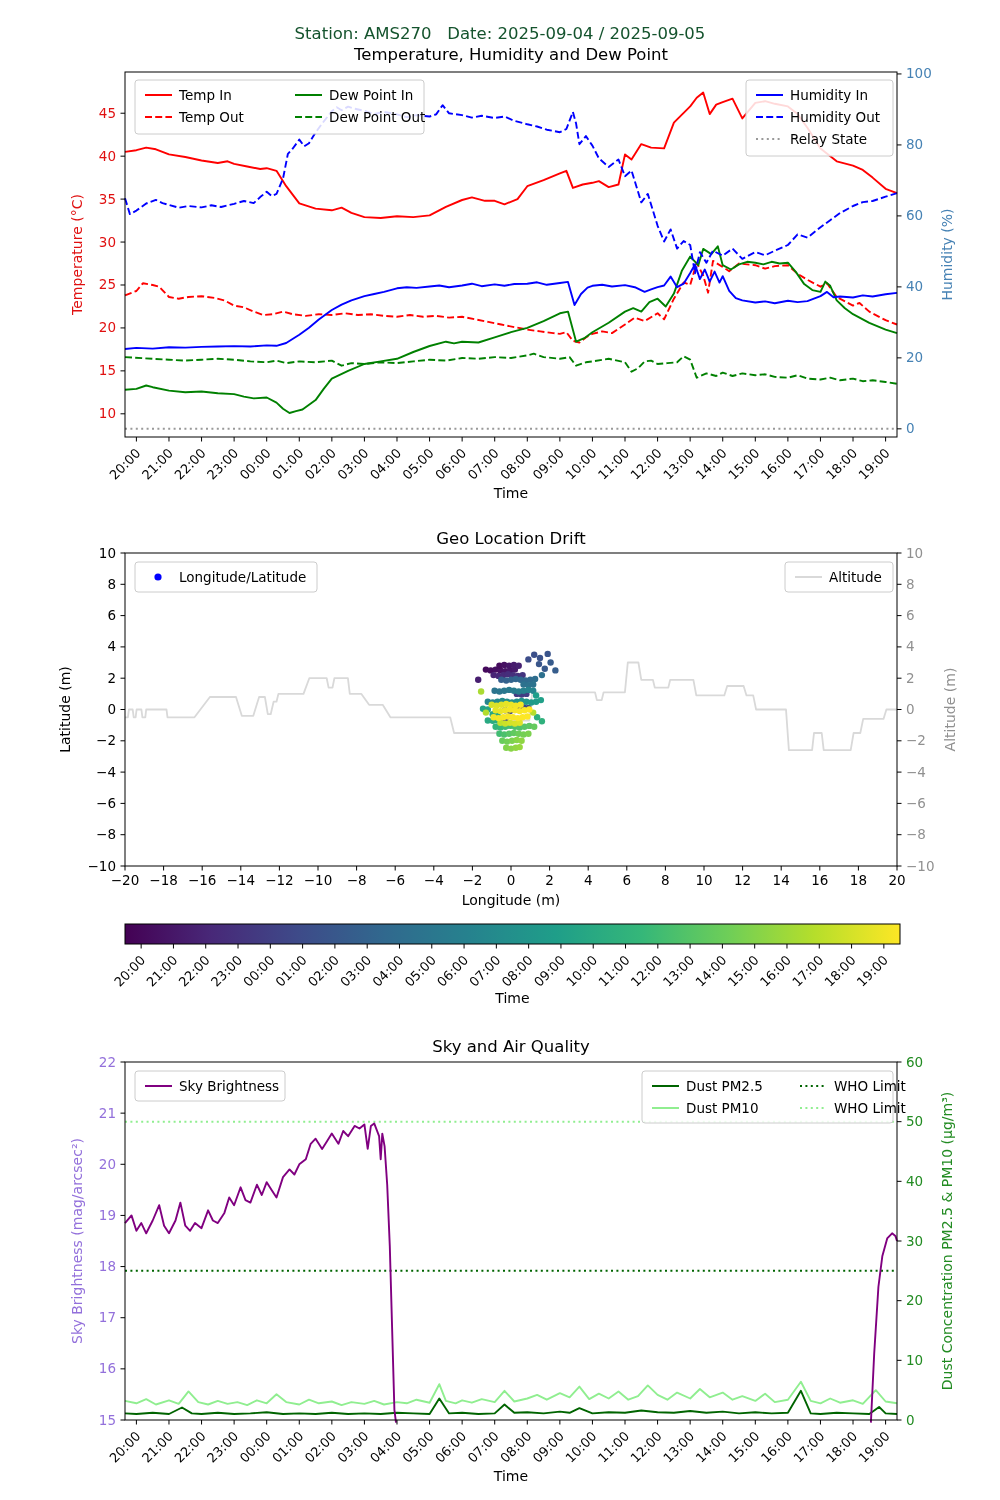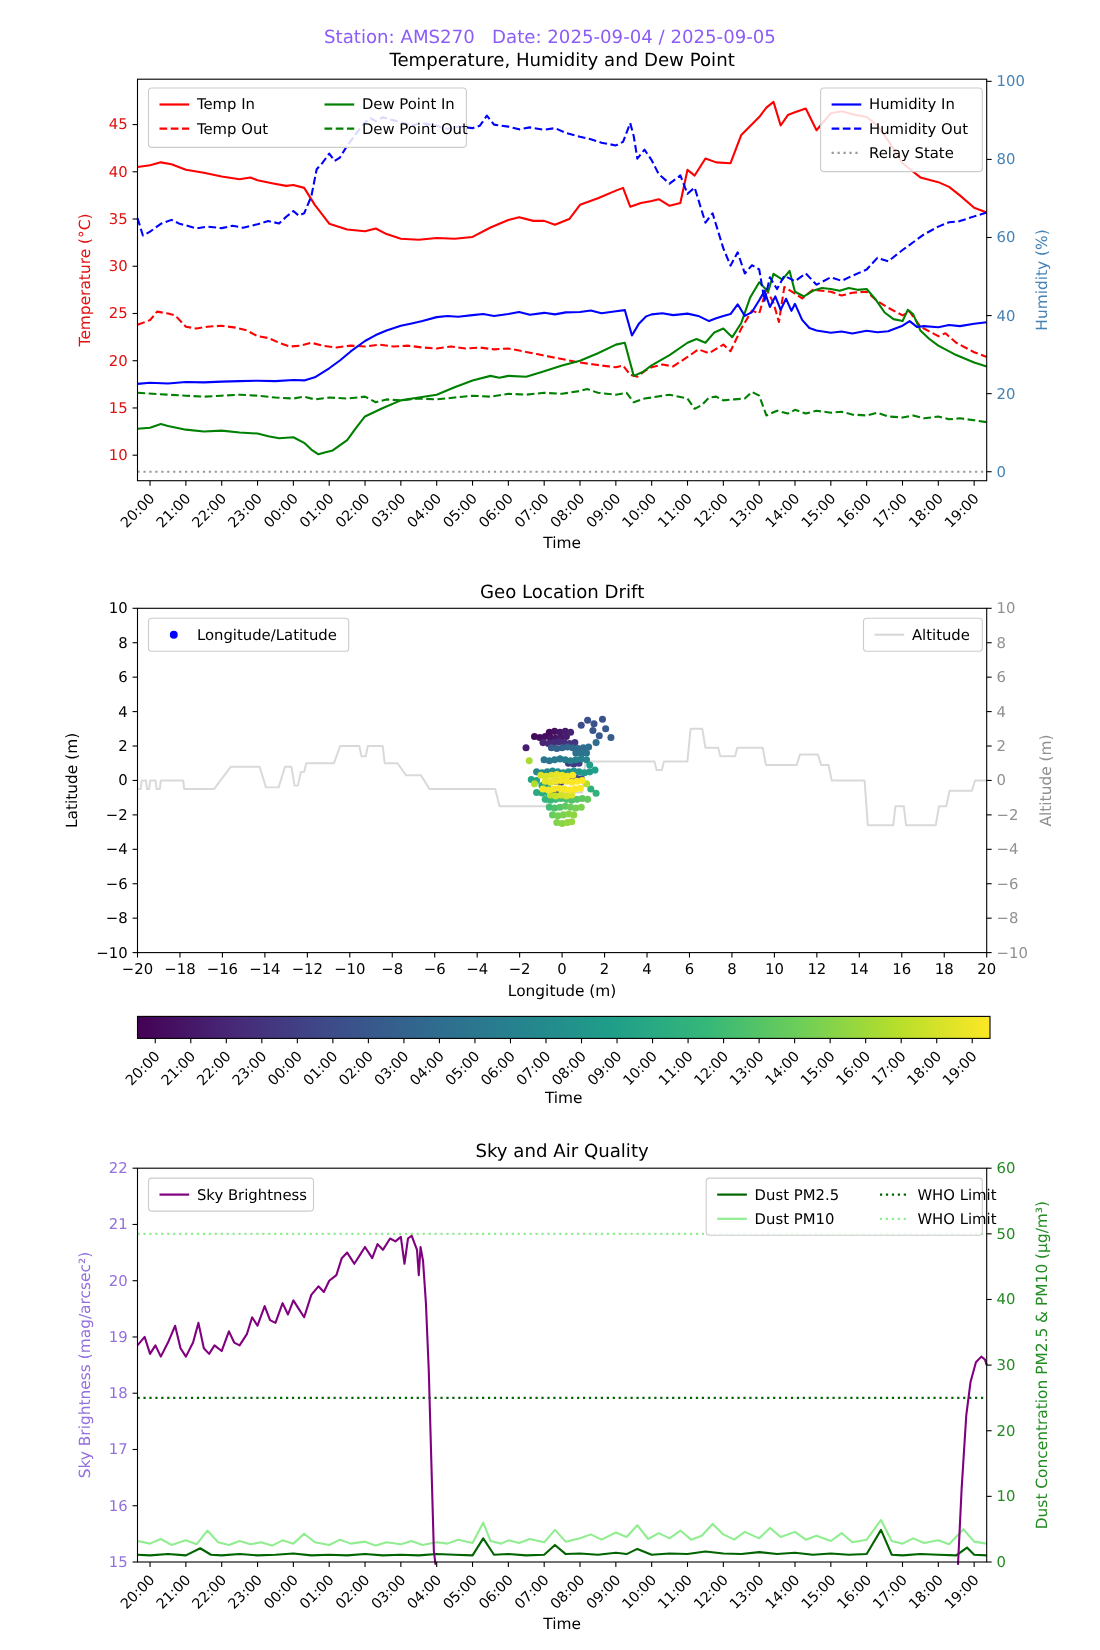--- a/index.html
+++ b/index.html
@@ -1,19 +1,19 @@
 <!DOCTYPE html>
 <html><head>
 <meta charset="utf-8">
 <style>
   html,body{margin:0;padding:0;background:#fff;}
   .page{position:relative;width:1000px;height:1500px;background:#fff;
         font-family:"DejaVu Sans",sans-serif;}
   .suptitle{position:absolute;top:24px;left:0;width:1000px;text-align:center;
-        font-size:16.5px;color:#8b5cf6;white-space:pre;}
+        font-size:16.5px;color:#14532d;white-space:pre;}
   svg{position:absolute;top:0;left:0;}
   text{font-family:"DejaVu Sans",sans-serif;}
 </style>
 </head>
 <body>
 
 <div class="page">
   <div class="suptitle">Station: AMS270   Date: 2025-09-04 / 2025-09-05</div>
   <svg id="plots" width="1000" height="1500" viewBox="0 0 1000 1500">
       <g>

